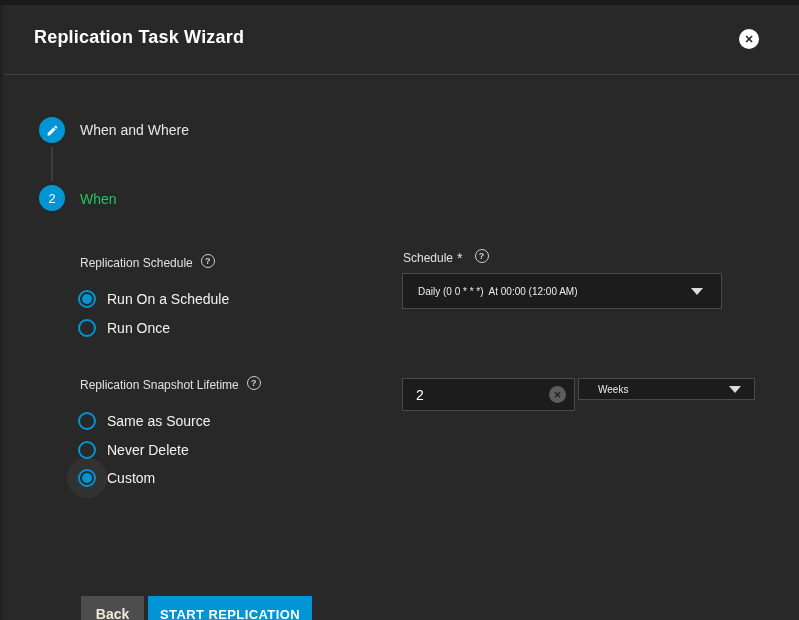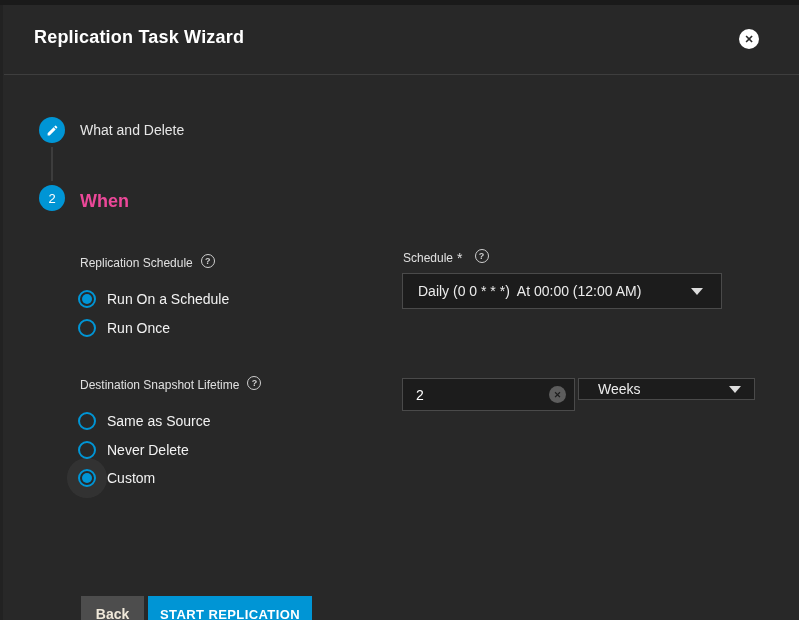--- a/index.html
+++ b/index.html
@@ -38,21 +38,21 @@
   
   .step-circle {
     width: 26px; height: 26px; border-radius: 50%;
     background: #0095d5; color: #ffffff;
     display: flex; align-items: center; justify-content: center;
   }
   .step1-circle { left: 39px; top: 117px; }
   .step2-circle { left: 39px; top: 185px; font-size: 13px; }
   .connector { left: 51px; top: 147px; width: 2px; height: 34px; background: #3d3d3d; }
   .step1-label { left: 80px; top: 122px; font-size: 14px; color: #e6e6e6; }
-  .step2-label { left: 80px; top: 191px; font-size: 18px; font-weight: 700; color: #ec4899; }
+  .step2-label { left: 80px; top: 191px; font-size: 14px; font-weight: 400; color: #22c55e; }
 
   
   .label-row { display: flex; align-items: center; gap: 8px; }
   .section-label { font-size: 12px; color: #e0e0e0; }
   .help-icon {
     width: 14px; height: 14px; border-radius: 50%;
     border: 1.5px solid #cfcfcf; color: #cfcfcf;
     display: flex; align-items: center; justify-content: center;
     font-size: 9px; font-weight: 700; margin-top: -4px;
     cursor: pointer;
@@ -80,21 +80,21 @@
   .rs1 { left: 78px; top: 412px; }
   .rs2 { left: 78px; top: 441px; }
   .rs3 { left: 78px; top: 469px; }
 
   
   .field {
     background: #1c1c1c; border: 1px solid #4a4a4a;
     display: flex; align-items: center; cursor: pointer;
   }
   .schedule-select { left: 402px; top: 273px; width: 320px; height: 36px; padding: 0 14px 0 15px; }
-  .select-value { font-size: 14px; color: #ececec; white-space: pre; flex: 1; }
+  .select-value { font-size: 10px; color: #ececec; white-space: pre; flex: 1; }
   .caret {
     width: 0; height: 0;
     border-left: 6px solid transparent; border-right: 6px solid transparent;
     border-top: 7px solid #dcdcdc;
   }
   .schedule-select .caret { margin-right: 4px; }
 
   .lifetime-input-wrap { left: 402px; top: 378px; width: 173px; height: 33px; padding: 0 8px 0 13px; }
   .lifetime-input {
     background: transparent; border: none; outline: none;
@@ -140,21 +140,21 @@
   </button>
   <div class="abs divider"></div>
 
   <div class="abs step-circle step1-circle">
     <span style="display:flex;">
       <svg width="13" height="13" viewBox="0 0 24 24" fill="#ffffff">
         <path d="M3 17.25V21h3.75L17.81 9.94l-3.75-3.75L3 17.25zM20.71 7.04c.39-.39.39-1.02 0-1.41l-2.34-2.34a.9959.9959 0 0 0-1.41 0l-1.83 1.83 3.75 3.75 1.83-1.83z"></path>
       </svg>
     </span>
   </div>
-  <div class="abs step1-label">What and Delete</div>
+  <div class="abs step1-label">When and Where</div>
   <div class="abs connector"></div>
   <div class="abs step-circle step2-circle">
     <span>2</span>
   </div>
   <div class="abs step2-label">When</div>
 
   <div class="abs label-row repl-sched-row">
     <span class="section-label">Replication Schedule</span>
     <span class="help-icon">?</span>
   </div>
@@ -172,21 +172,21 @@
     <span class="section-label">Schedule</span>
     <span class="required">*</span>
     <span class="help-icon">?</span>
   </div>
   <div class="abs field schedule-select">
     <span class="select-value">Daily (0 0 * * *)  At 00:00 (12:00 AM)</span>
     <span class="caret"></span>
   </div>
 
   <div class="abs label-row lifetime-row">
-    <span class="section-label">Destination Snapshot Lifetime</span>
+    <span class="section-label">Replication Snapshot Lifetime</span>
     <span class="help-icon">?</span>
   </div>
 
   <div class="abs radio-row rs2">
     <span class="radio"></span>
     <span class="radio-label">Never Delete</span>
   </div>
   <div class="abs radio-row rs1">
     <span class="radio"></span>
     <span class="radio-label">Same as Source</span>

